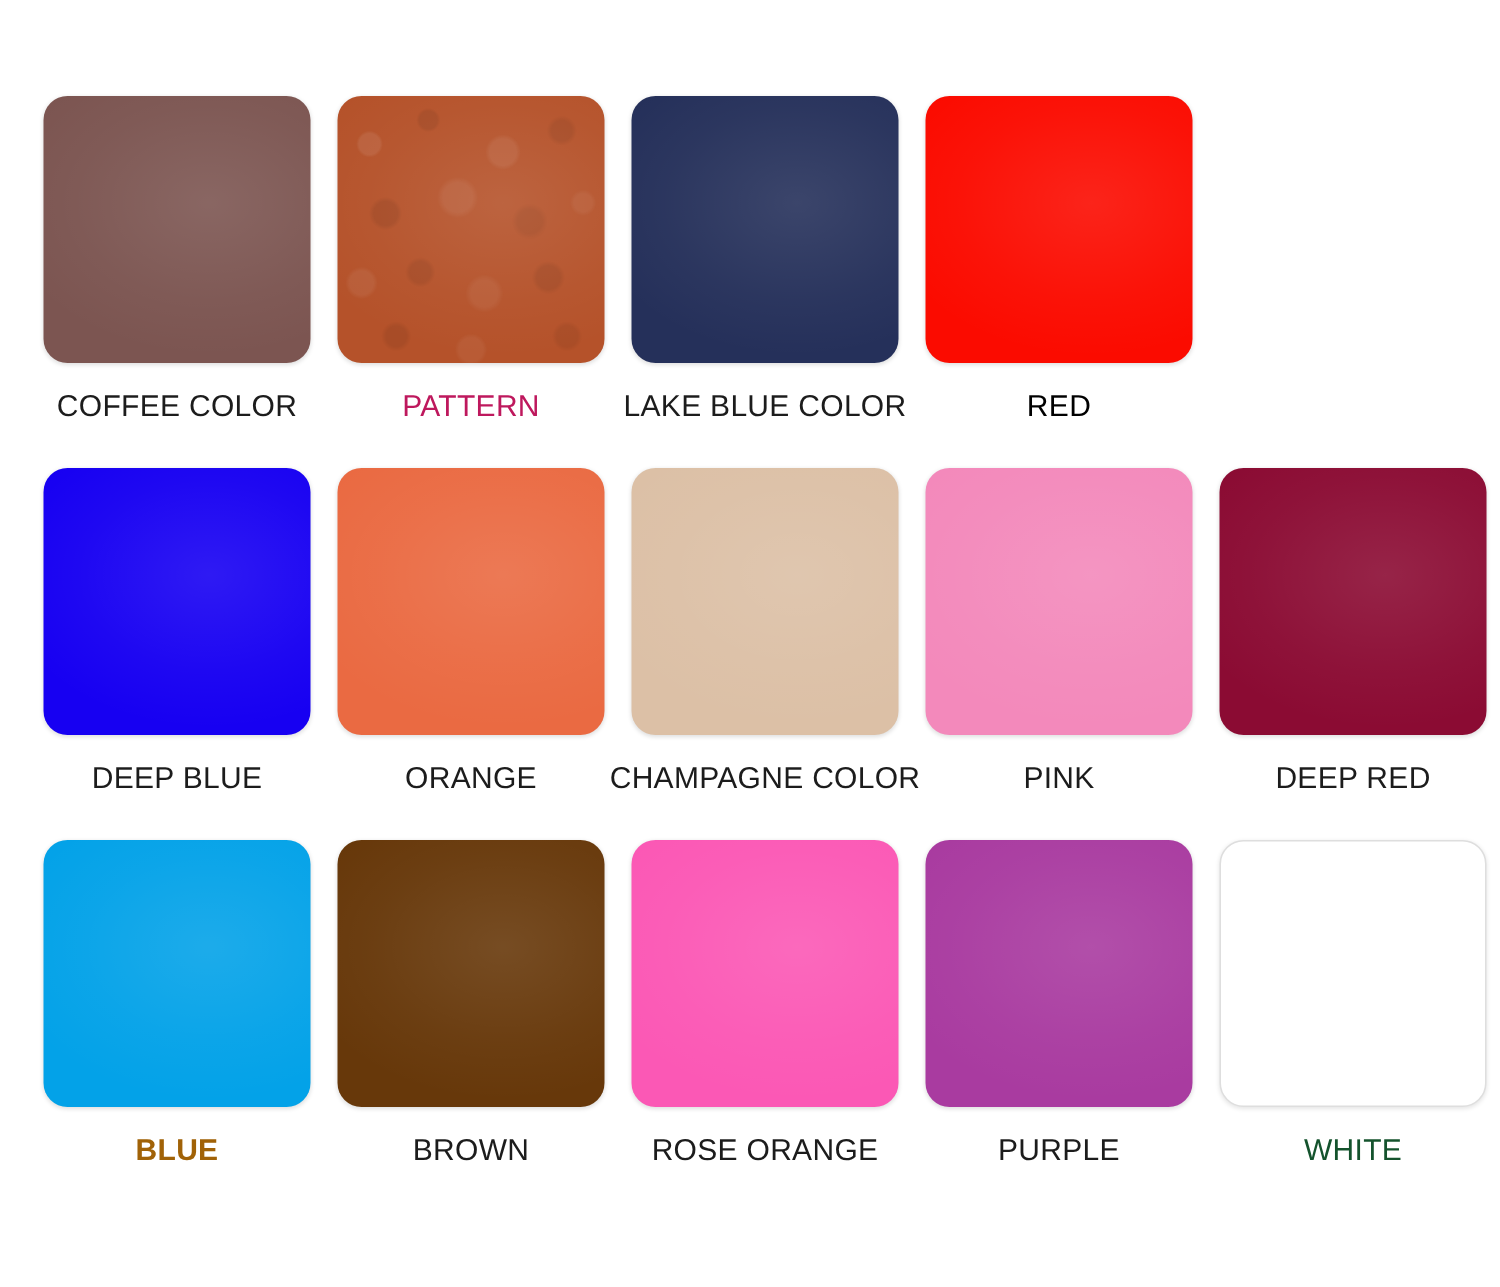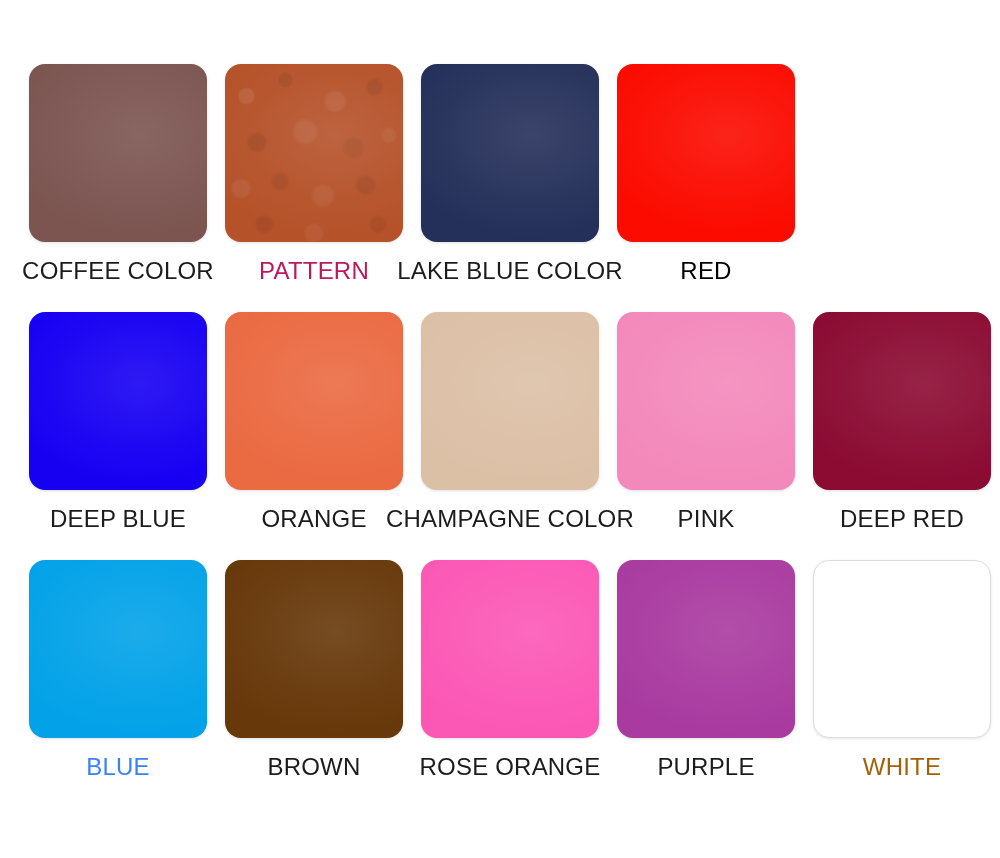--- a/index.html
+++ b/index.html
@@ -97,21 +97,21 @@
       radial-gradient(circle at 31% 66%, rgba(0,0,0,0.13) 0 7px, rgba(0,0,0,0) 10px),
       radial-gradient(circle at 55% 74%, rgba(255,255,255,0.11) 0 9px, rgba(0,0,0,0) 13px),
       radial-gradient(circle at 79% 68%, rgba(0,0,0,0.12) 0 8px, rgba(0,0,0,0) 11px),
       radial-gradient(circle at 22% 90%, rgba(0,0,0,0.12) 0 7px, rgba(0,0,0,0) 10px),
       radial-gradient(circle at 50% 95%, rgba(255,255,255,0.10) 0 8px, rgba(0,0,0,0) 11px),
       radial-gradient(circle at 86% 90%, rgba(0,0,0,0.11) 0 7px, rgba(0,0,0,0) 10px);
   }
 
   .swatch-label {
     margin-top: 16px;
-    font-size: 24px;
+    font-size: 20px;
     line-height: 22px;
     color: #1c1c1c;
     text-align: left;
     letter-spacing: 0.2px;
     white-space: nowrap;
     font-family: "Liberation Sans", sans-serif;
   }
 </style>
 </head>
 <body style="background: rgb(255, 255, 255);">
@@ -194,21 +194,21 @@
         <div class="swatch-label" style="color: rgb(28, 28, 28);">DEEP RED</div>
       </div>
     </div>
     <div class="swatch-row">
       <div class="swatch-cell">
         <div class="swatch-chip-wrap">
           <div class="swatch-chip" style="background: rgb(3, 162, 232);">
             <div class="sheen"></div>
           </div>
         </div>
-        <div class="swatch-label" style="color: #3b82f6;">BLUE</div>
+        <div class="swatch-label" style="color: #a16207; font-weight: bold;">BLUE</div>
       </div>
       <div class="swatch-cell">
         <div class="swatch-chip-wrap">
           <div class="swatch-chip" style="background: rgb(103, 56, 10);">
             <div class="sheen"></div>
           </div>
         </div>
         <div class="swatch-label" style="color: rgb(28, 28, 28);">BROWN</div>
       </div>
       <div class="swatch-cell">
@@ -226,16 +226,16 @@
           </div>
         </div>
         <div class="swatch-label" style="color: rgb(28, 28, 28);">PURPLE</div>
       </div>
       <div class="swatch-cell">
         <div class="swatch-chip-wrap">
           <div class="swatch-chip has-outline" style="background: rgb(255, 255, 255);">
             <div class="sheen"></div>
           </div>
         </div>
-        <div class="swatch-label" style="color: #a16207;">WHITE</div>
+        <div class="swatch-label" style="color: #14532d;">WHITE</div>
       </div>
     </div>
   </div>
 
 </body></html>

